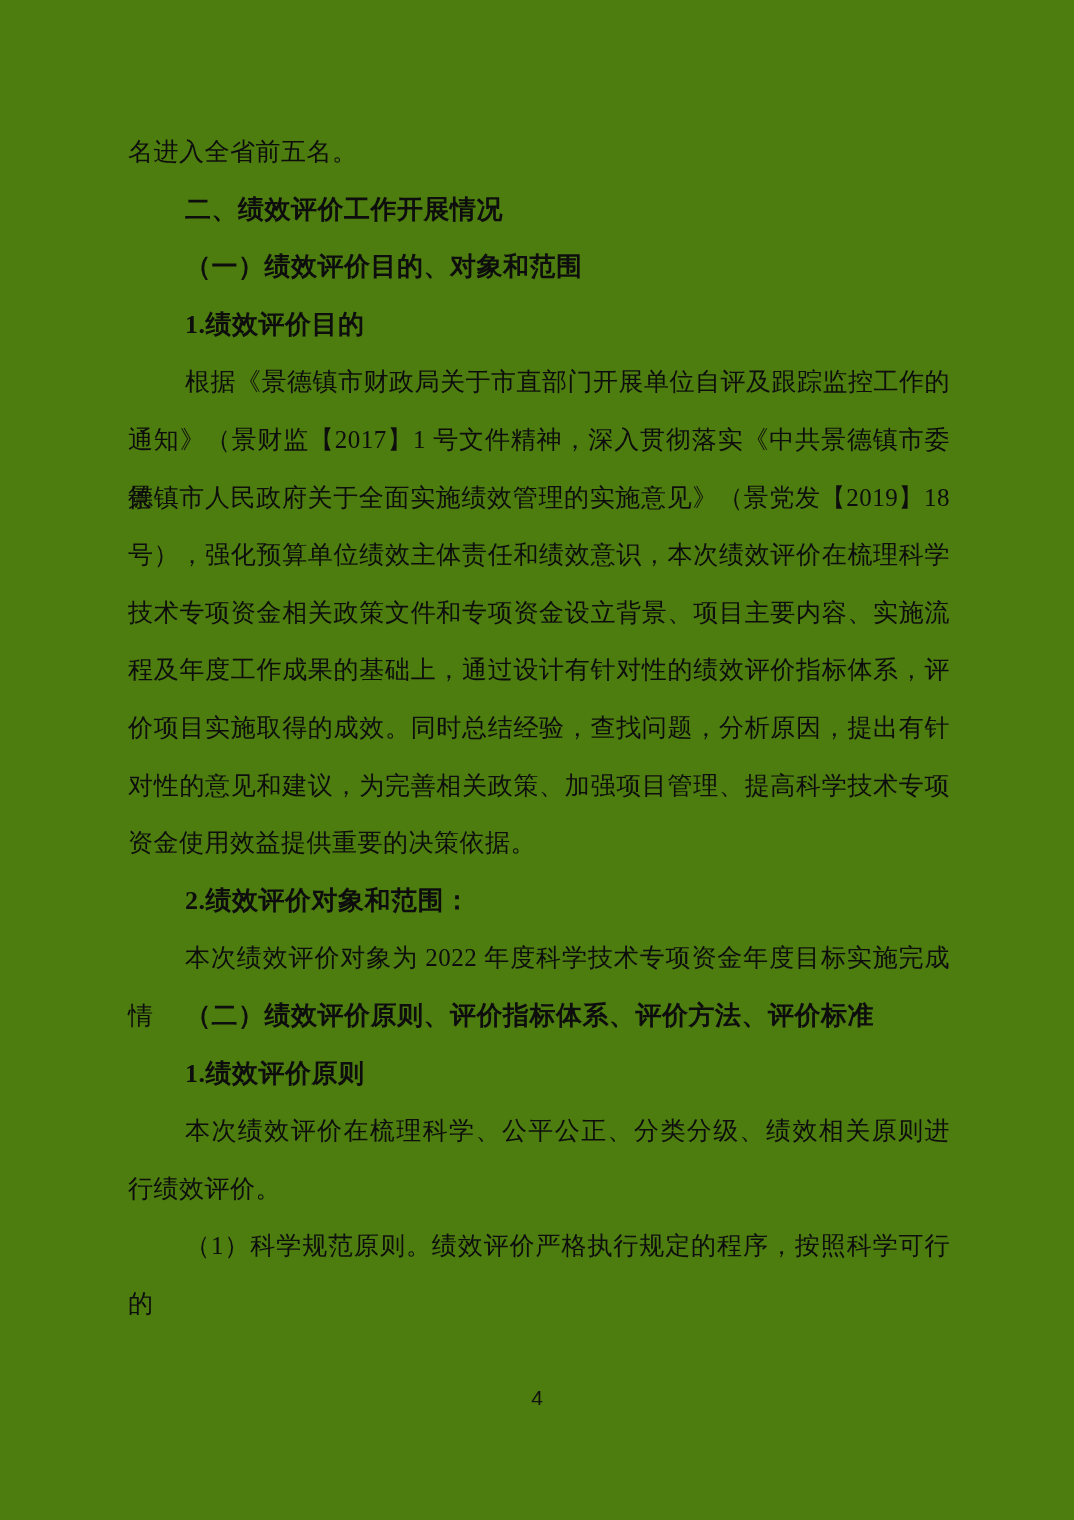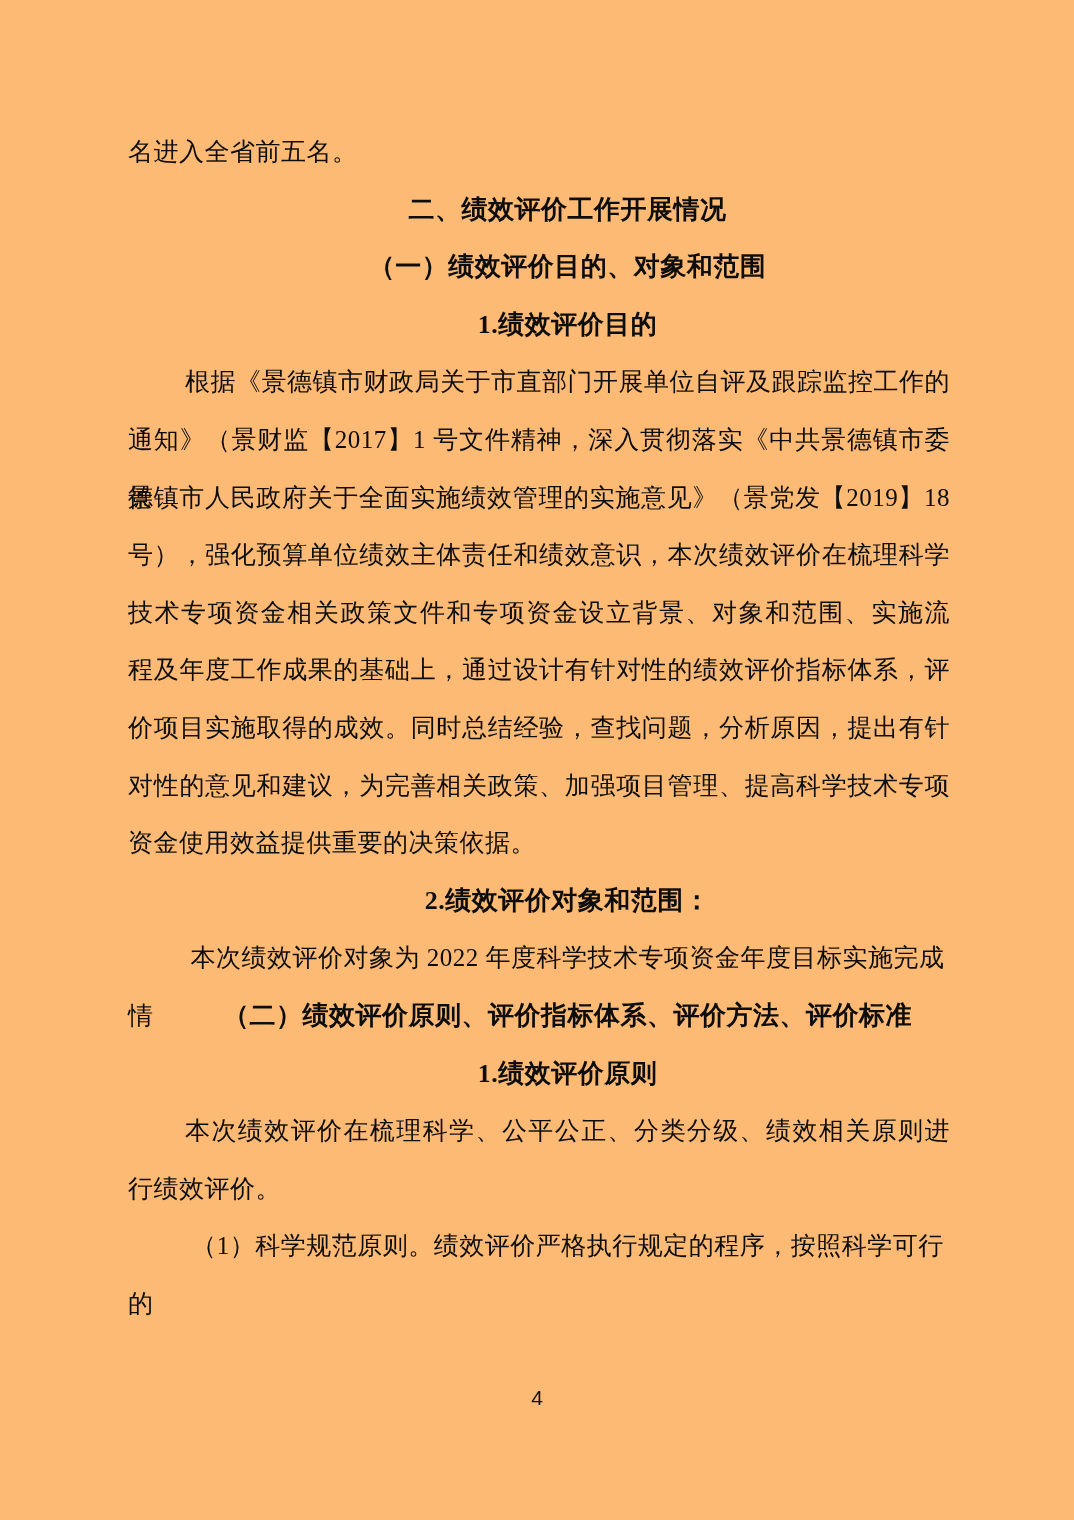--- a/index.html
+++ b/index.html
@@ -4,21 +4,21 @@
 <style>
   html, body {
     margin: 0;
     padding: 0;
     background: #e9e9e9;
   }
   .page {
     position: relative;
     width: 1074px;
     height: 1520px;
-    background: #fdba74;
+    background: #4d7c0f;
     color: #0d0d0d;
     font-family: "Liberation Serif", "DejaVu Serif", serif;
     overflow: hidden;
   }
   .text-block {
     position: absolute;
     left: 128px;
     top: 123px;
     width: 822px;
   }
@@ -29,21 +29,20 @@
     letter-spacing: 0.5px;
     white-space: nowrap;
   }
   .line.fill {
     white-space: normal;
     text-align: justify;
     text-align-last: justify;
   }
   .line.indent {
     text-indent: 57px;
-    text-align: center;
   }
   .line.heading {
     font-weight: 700;
     font-size: 26px;
   }
   .footer-pagenum {
     position: absolute;
     top: 1384px;
     left: 0;
     width: 100%;
@@ -66,21 +65,21 @@
     <div class="line heading indent">二、绩效评价工作开展情况</div>
 
     <div class="line heading indent">（一）绩效评价目的、对象和范围</div>
 
     <div class="line heading indent">1.绩效评价目的</div>
 
     <div class="line fill indent">根据《景德镇市财政局关于市直部门开展单位自评及跟踪监控工作的</div>
     <div class="line fill">通知》（景财监【2017】1 号文件精神，深入贯彻落实《中共景德镇市委 景</div>
     <div class="line fill">德镇市人民政府关于全面实施绩效管理的实施意见》（景党发【2019】18</div>
     <div class="line fill">号），强化预算单位绩效主体责任和绩效意识，本次绩效评价在梳理科学</div>
-    <div class="line fill">技术专项资金相关政策文件和专项资金设立背景、对象和范围、实施流</div>
+    <div class="line fill">技术专项资金相关政策文件和专项资金设立背景、项目主要内容、实施流</div>
     <div class="line fill">程及年度工作成果的基础上，通过设计有针对性的绩效评价指标体系，评</div>
     <div class="line fill">价项目实施取得的成效。同时总结经验，查找问题，分析原因，提出有针</div>
     <div class="line fill">对性的意见和建议，为完善相关政策、加强项目管理、提高科学技术专项</div>
     <div class="line">资金使用效益提供重要的决策依据。</div>
 
     <div class="line heading indent">2.绩效评价对象和范围：</div>
 
     <div class="line fill indent">本次绩效评价对象为 2022 年度科学技术专项资金年度目标实施完成情</div>
 
     <div class="line heading indent">（二）绩效评价原则、评价指标体系、评价方法、评价标准</div>

